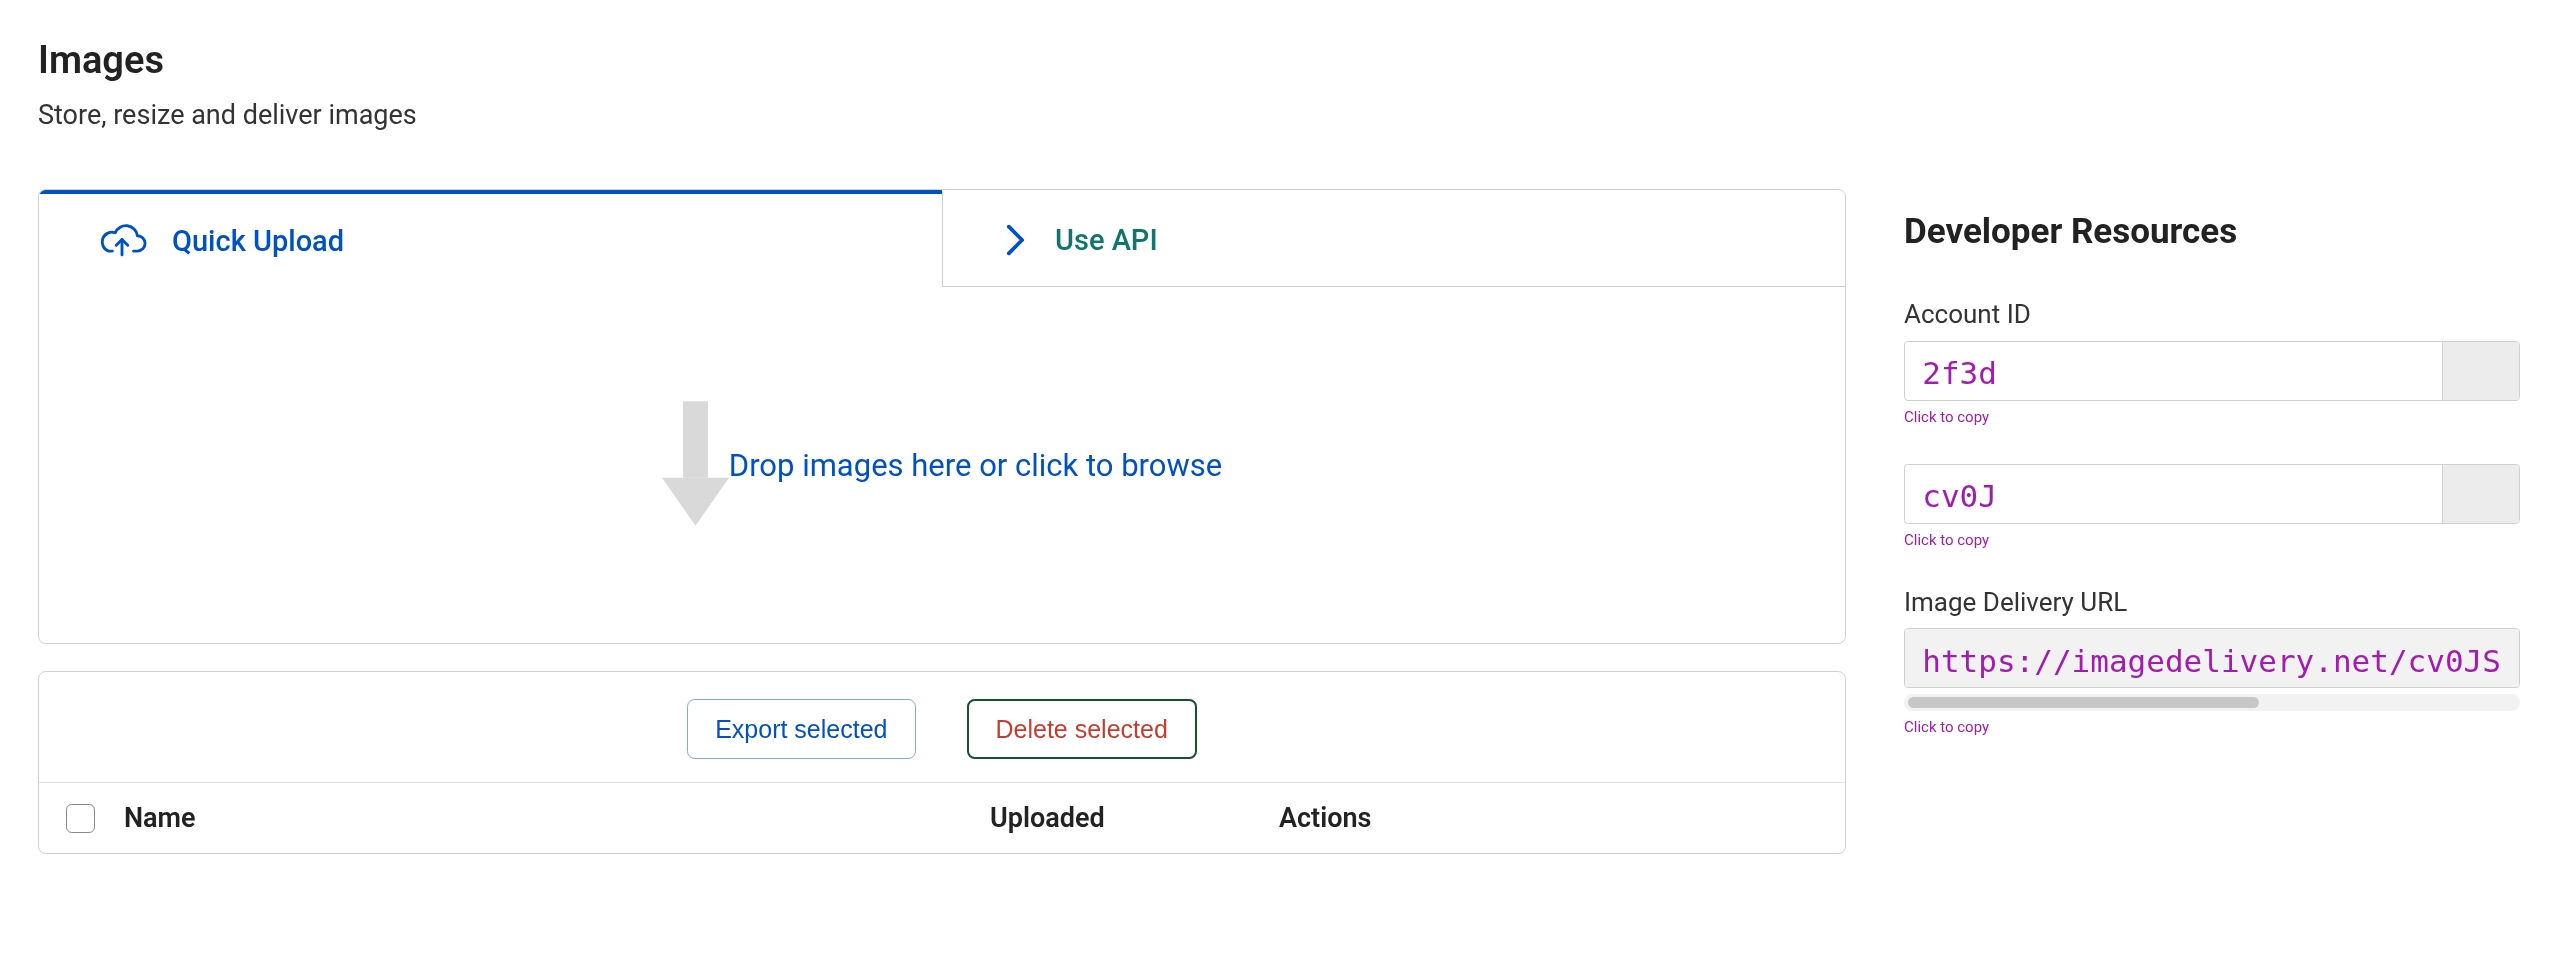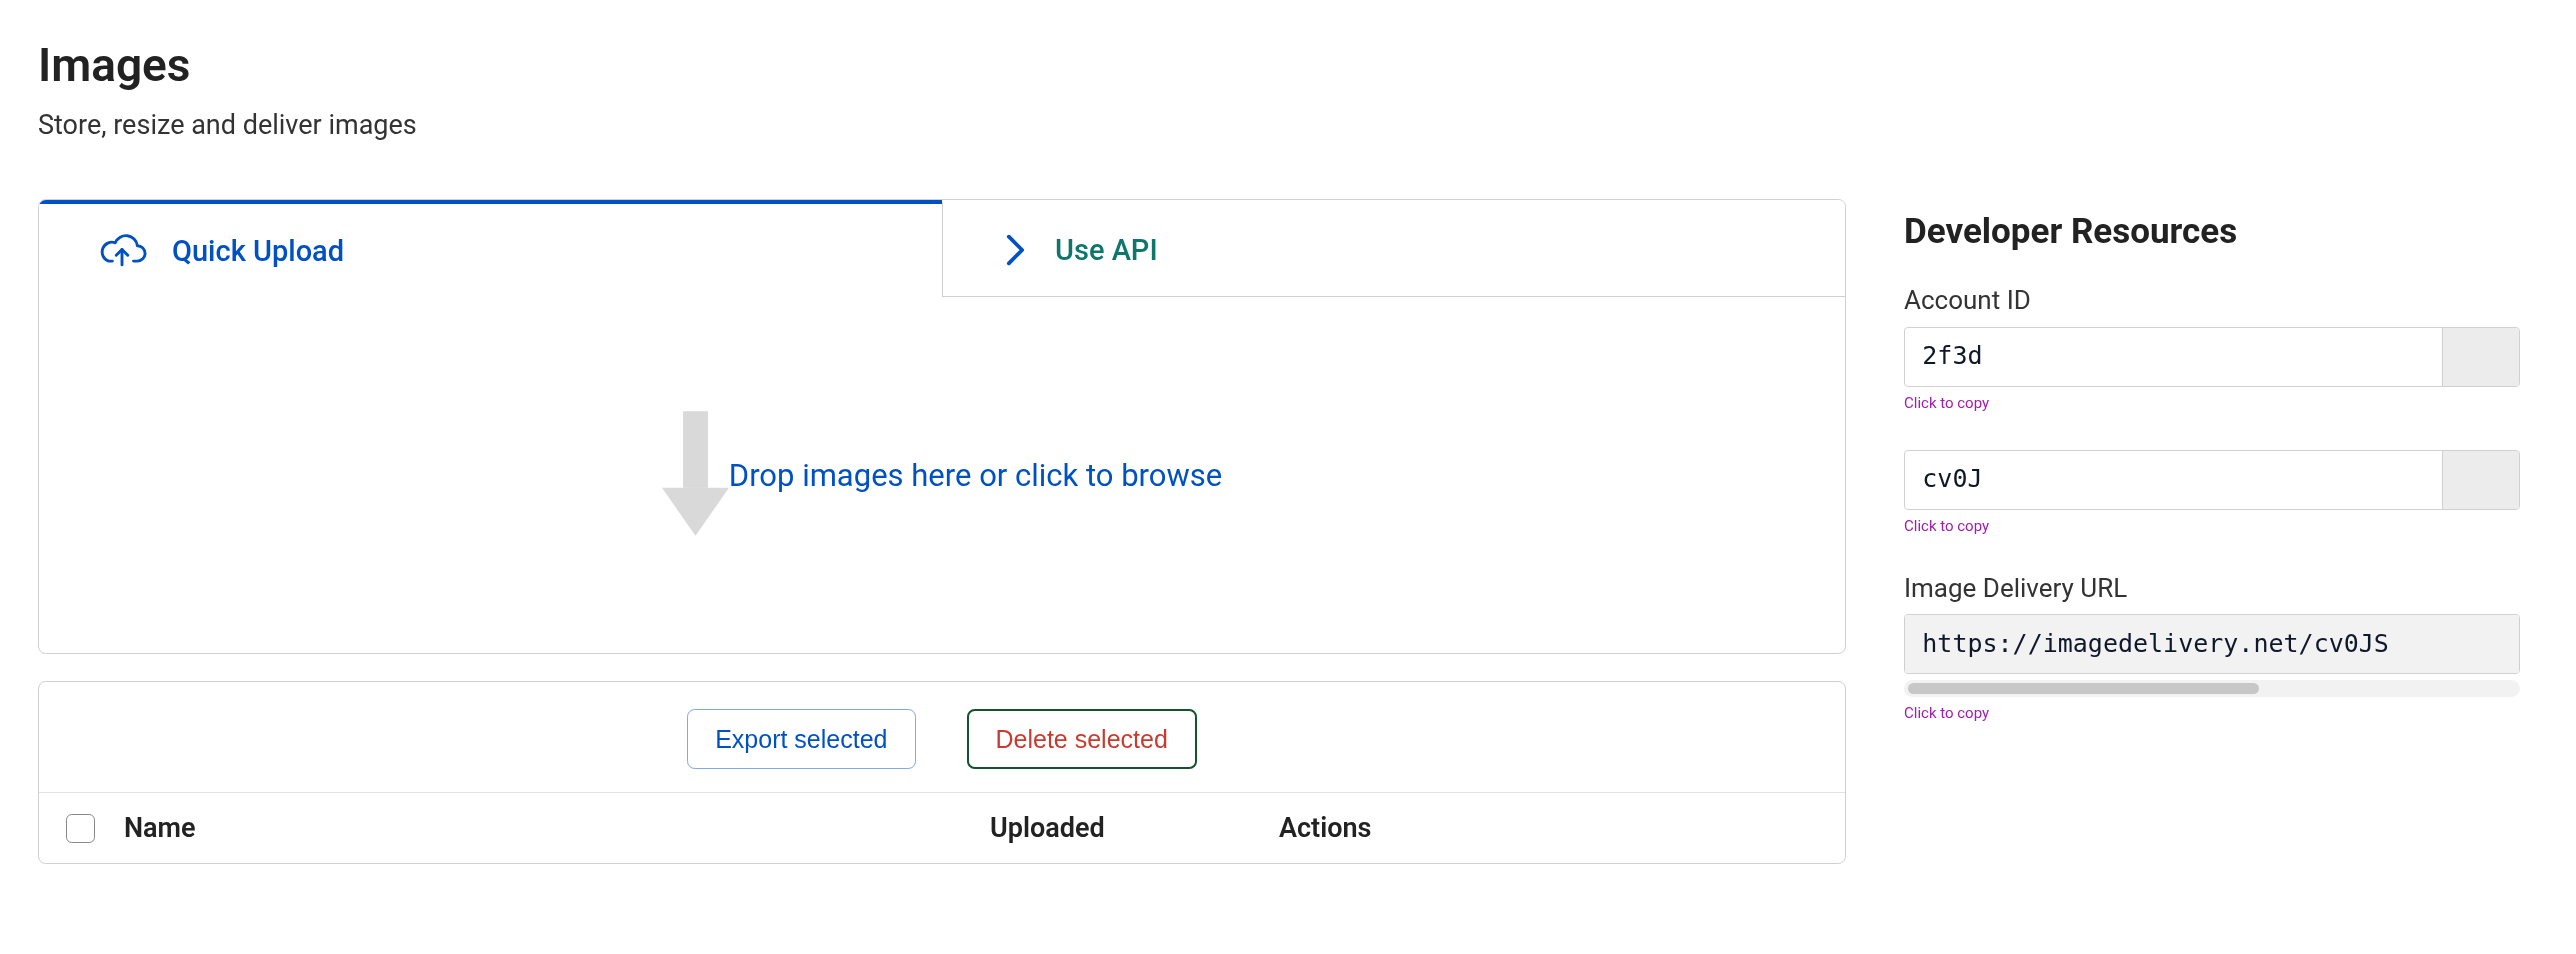--- a/index.html
+++ b/index.html
@@ -12,21 +12,21 @@
   .page-wrap {
     display: flex;
     gap: 58px;
     align-items: flex-start;
     max-width: 2501px;
   }
   .main-col { flex: 1 1 auto; max-width: 1808px; }
   .side-col { flex: 0 0 616px; padding-top: 173px; }
 
   h1.page-title {
-    font-size: 46px;
+    font-size: 38px;
     font-weight: 600;
     color: #222;
     margin-bottom: 17.3px;
   }
   .page-subtitle {
     font-size: 27px;
     color: #333;
     margin-bottom: 58px;
   }
 
@@ -120,43 +120,43 @@
     border-radius: 5.8px;
     background: #fff;
     cursor: pointer;
   }
 
   
   .side-title {
     font-size: 35px;
     font-weight: 700;
     color: #222;
-    margin-bottom: 33px;
+    margin-bottom: 47px;
   }
   .field-block { margin-bottom: 38px; }
   .field-label {
     font-size: 26px;
     color: #333;
     margin-bottom: 11.5px;
   }
   .field-box {
     border: 1px solid #d0d0d0;
     border-radius: 3.8px;
     display: flex;
     align-items: stretch;
     background: #fff;
     height: 60px;
     overflow: hidden;
   }
   .field-value {
     flex: 1 1 auto;
     padding: 13.5px 17.3px;
     font-family: ui-monospace, SFMono-Regular, Menlo, Consolas, monospace;
-    font-size: 25px;
-    color: #0f172a;
+    font-size: 31px;
+    color: #a21caf;
     white-space: nowrap;
     overflow: hidden;
   }
   .field-copy {
     flex: 0 0 77px;
     background: #ececec;
     border-left: 1px solid #d0d0d0;
     cursor: pointer;
   }
   .field-hint {

